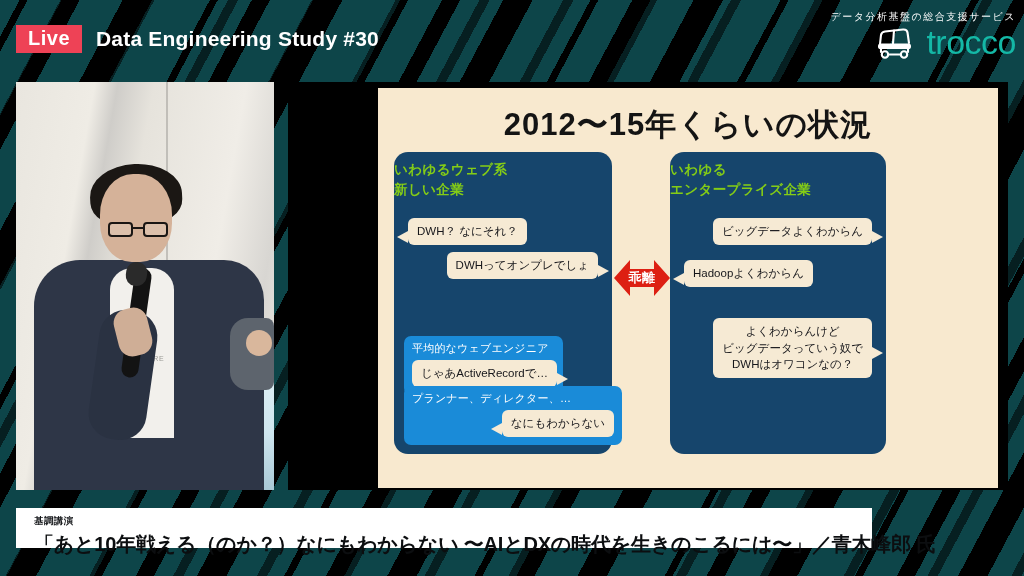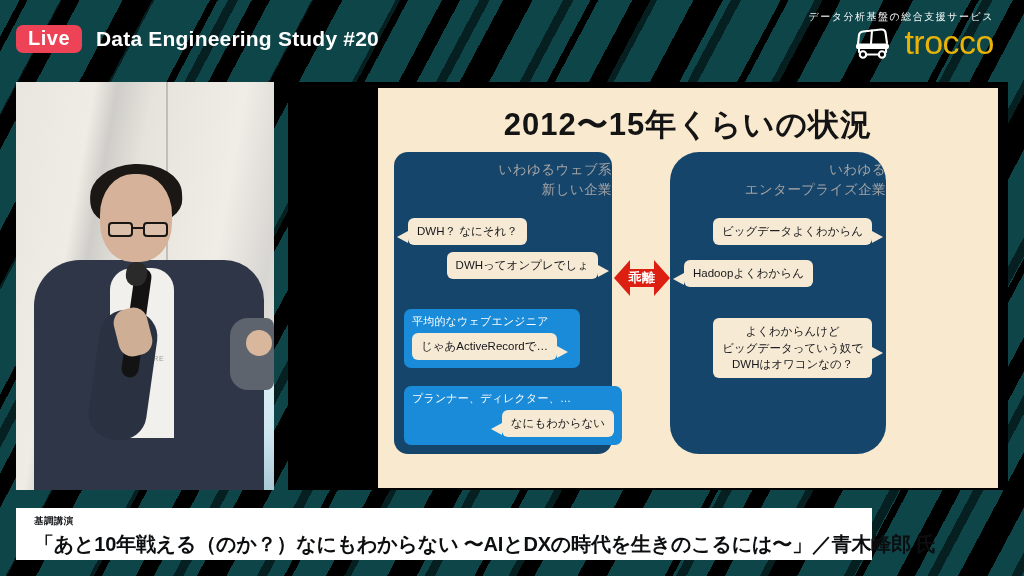--- a/index.html
+++ b/index.html
@@ -42,38 +42,38 @@
 
   
   .header {
     position: absolute; left: 0; top: 0; width: 1024px; height: 78px;
     z-index: 6;
   }
   .live-badge {
     position: absolute; left: 16px; top: 25px;
     background: #ee4256; color: #fff;
     font-weight: bold; font-size: 20px;
-    padding: 3px 12px 5px 12px; border-radius: 7px;
+    padding: 3px 12px 5px 12px; border-radius: 0;
     letter-spacing: .5px; line-height: 1;
   }
   .header-title {
     position: absolute; left: 96px; top: 27px;
     color: #ffffff; font-size: 21px; font-weight: bold;
     letter-spacing: .2px;
   }
   .brand {
-    position: absolute; right: 30px; top: 10px;
+    position: absolute; right: 8px; top: 10px;
     text-align: center;
   }
   .brand-tagline {
     color: #ffffff; font-size: 10px; letter-spacing: 1.5px;
     margin-bottom: 1px; white-space: nowrap;
   }
   .brand-row { display: flex; align-items: center; justify-content: flex-end; gap: 8px; }
-  .brand-logo { color: #eab308; font-size: 34px; font-weight: 500; letter-spacing: -.5px; line-height: 1; }
+  .brand-logo { color: #14b8a6; font-size: 34px; font-weight: 500; letter-spacing: -.5px; line-height: 1; }
   .cart-icon { width: 44px; height: 34px; display:block; }
 
   
   .webcam {
     position: absolute; left: 16px; top: 82px;
     width: 258px; height: 408px;
     overflow: hidden; background: #2a2d30;
     z-index: 5;
   }
   .cam-wall {
@@ -162,24 +162,24 @@
     position: absolute; left: 0; right: 0; top: 16px;
     text-align: center; color: #141414;
     font-size: 31px; font-weight: bold; letter-spacing: 1px;
   }
 
   .panel {
     position: absolute; top: 64px;
     background: #16456c; border-radius: 14px;
   }
   .panel.left  { left: 16px;  width: 218px; height: 302px; }
-  .panel.right { left: 292px; width: 216px; height: 302px; border-radius: 29px; }
+  .panel.right { left: 292px; width: 216px; height: 302px; }
   .panel-title {
-    color: #a3a3a3; text-align: right; font-size: 13.5px;
-    line-height: 1.5; padding-top: 8px; letter-spacing: .4px;
+    color: #84cc16; text-align: left; font-size: 13.5px;
+    line-height: 1.5; padding-top: 8px; letter-spacing: .4px; font-weight: bold;
   }
 
   
   .bubble {
     position: relative;
     background: #f6ead4; color: #16161a;
     border-radius: 6px; font-size: 11.5px;
     padding: 5px 9px; line-height: 1.45;
     display: inline-block; white-space: nowrap;
   }
@@ -217,36 +217,36 @@
   .arrow-svg { display:block; width:56px; height:56px; }
   .arrow-label {
     position: absolute; inset: 0;
     display: flex; align-items: center; justify-content: center;
     color: #ffffff; font-size: 13px; font-weight: bold; letter-spacing: .5px;
   }
 
   
   .caption {
     position: absolute; left: 16px; top: 508px;
-    width: 856px; height: 52px;
+    width: 856px; height: 40px;
     background: #ffffff; z-index: 6;
     padding: 7px 0 0 18px;
   }
   .caption-kicker { font-size: 9.5px; color: #15171a; font-weight: bold; letter-spacing: .4px; }
   .caption-title  { font-size: 20px; color: #0c0e10; font-weight: bold; margin-top: 3px; white-space: nowrap; letter-spacing: -.2px; }
 </style>
 </head>
 <body>
 
 <div id="stage">
   <div class="bg-stripes"></div>
 
   <div class="header">
     <div class="live-badge">Live</div>
-    <div class="header-title">Data Engineering Study #20</div>
+    <div class="header-title">Data Engineering Study #30</div>
 
     <div class="brand">
       <div class="brand-tagline">データ分析基盤の総合支援サービス</div>
       <div class="brand-row">
         <span>
           <svg class="cart-icon" viewBox="0 0 44 34" fill="none" stroke="#ffffff" stroke-width="2.1" stroke-linecap="round" stroke-linejoin="round">
             <path d="M6 19 L7 10 Q7.5 7 11 6.5 L29 4.5 Q33 4.2 33.5 7.5 L35 18"></path>
             <rect x="4" y="18.5" width="33" height="5.5" rx="2.6" fill="#ffffff" stroke="none"></rect>
             <path d="M7 24 L7 27 M34 24 L34 27"></path>
             <circle cx="11" cy="29.5" r="3.2"></circle>
@@ -294,21 +294,21 @@
           <div>新しい企業</div>
         </div>
 
         <div class="bubble-row" style="left:14px; top:66px;">
           <span class="bubble tail-left">DWH？ なにそれ？</span>
         </div>
         <div class="bubble-row r" style="right:14px; top:100px;">
           <span class="bubble tail-right">DWHってオンプレでしょ</span>
         </div>
 
-        <div class="subbox" style="left:10px; top:157px; width:176px;">
+        <div class="subbox" style="left:10px; top:184px; width:159px;">
           <div class="subbox-label">平均的なウェブエンジニア</div>
           <div style="text-align:left;">
             <span class="bubble tail-right">じゃあActiveRecordで…</span>
           </div>
         </div>
 
         <div class="subbox" style="left:10px; top:234px; width:218px;">
           <div class="subbox-label">プランナー、ディレクター、…</div>
           <div style="text-align:right;">
             <span class="bubble tail-left">なにもわからない</span>

